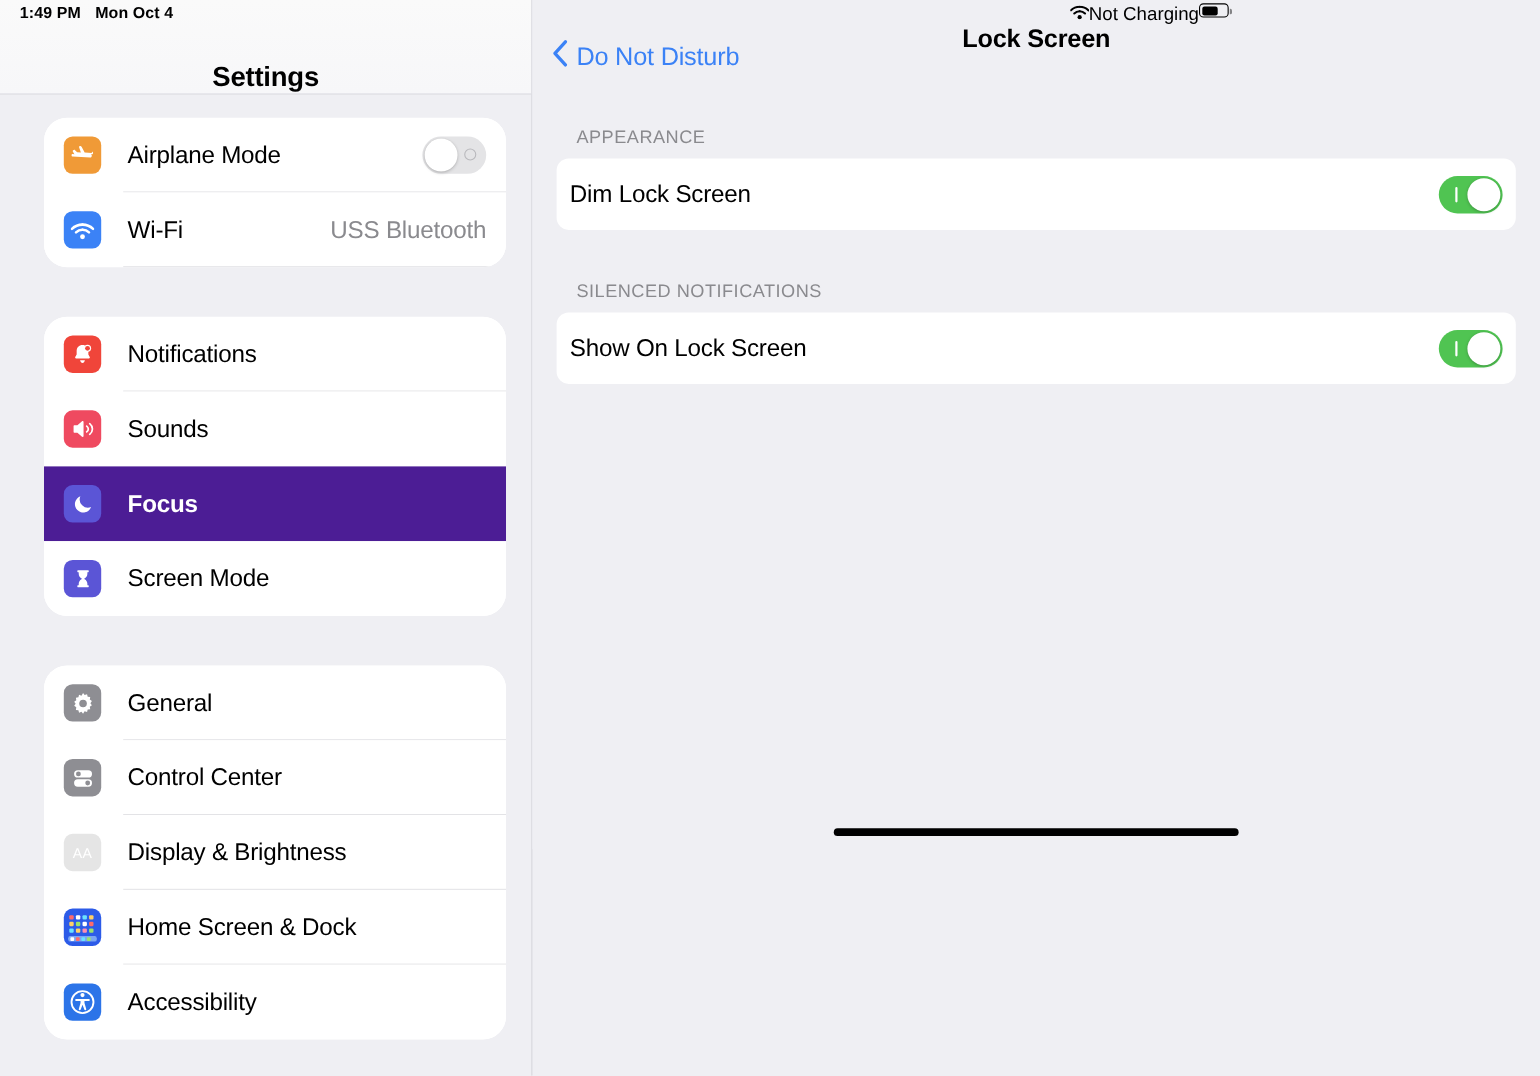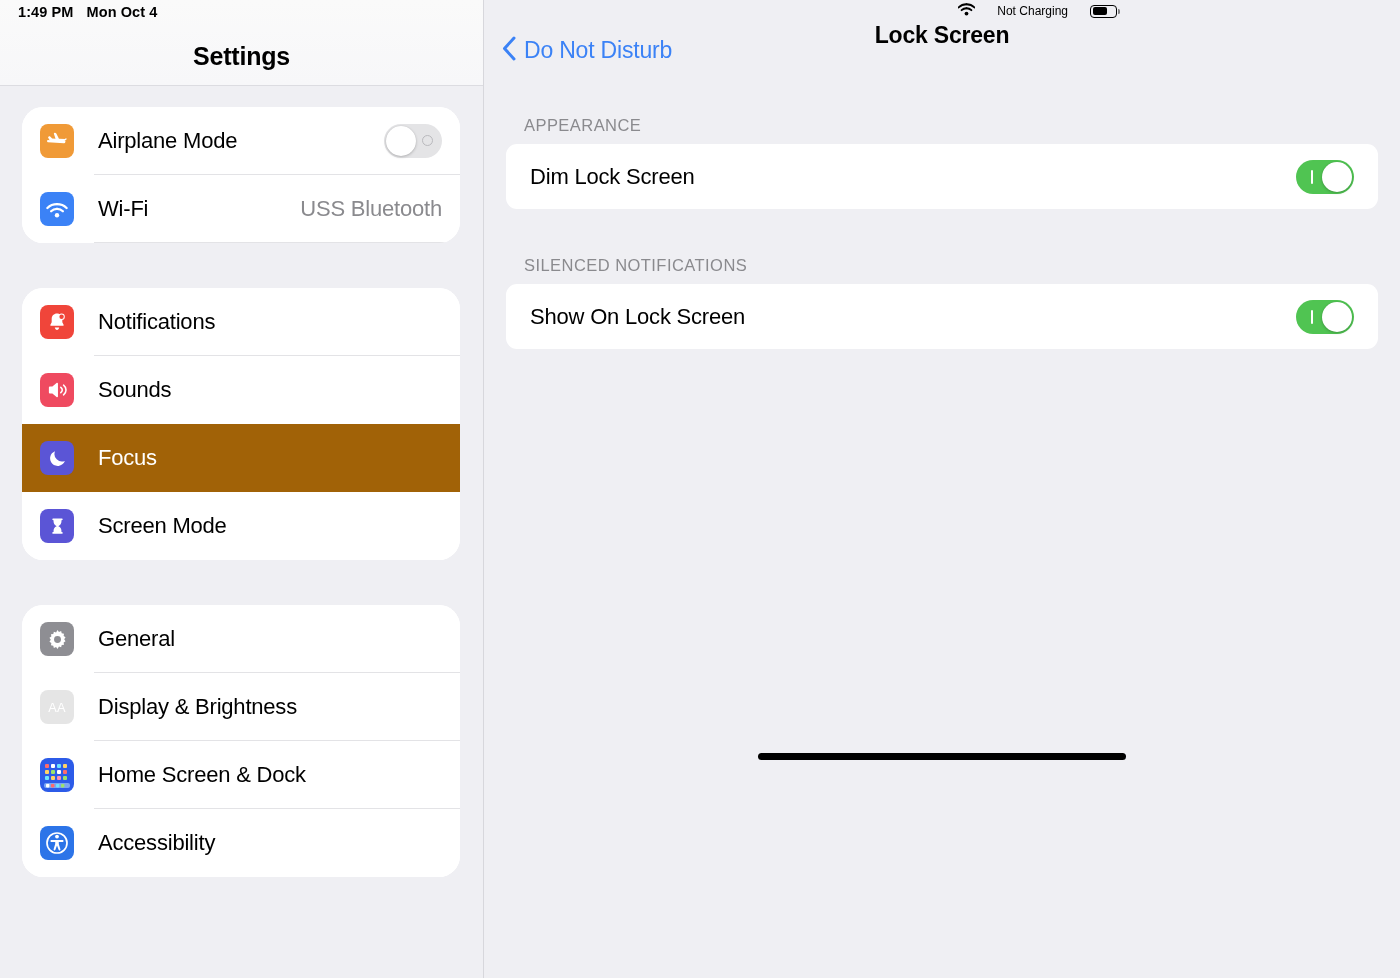--- a/index.html
+++ b/index.html
@@ -39,23 +39,22 @@
     gap: 13px;
     font-size: 14.5px;
     font-weight: bold;
     color: #000;
     letter-spacing: 0.1px;
   }
   .status-right {
     position: absolute;
     right: 14px; top: 3px;
     display: flex;
-    align-items: center;
-    gap: 22px;
-    font-size: 12px;
+    gap: 0;
+    font-size: 17px;
     font-weight: 500;
     color: #000;
   }
   .wifi-glyph { display: block; }
   .battery {
     position: relative;
     width: 27px; height: 13px;
     border: 1.5px solid #000;
     border-radius: 4px;
     display: inline-block;
@@ -84,52 +83,51 @@
     border-right: 1px solid #D7D7DC;
     overflow: hidden;
   }
   .sidebar-header {
     height: 86px;
     background: linear-gradient(180deg, #FAFAFA 0%, #F7F7F9 100%);
     border-bottom: 1px solid #DCDCE1;
     display: flex;
     align-items: flex-end;
     justify-content: center;
-    padding-bottom: 14px;
   }
   .sidebar-title {
     font-size: 25px;
     font-weight: bold;
     color: #000;
     letter-spacing: -0.2px;
   }
 
   .sidebar-scroll {
     padding-top: 21px;
   }
 
   .sb-group {
-    margin: 0 23px 45px 22px;
+    margin: 0 23px 45px 40px;
     background: #FFFFFF;
     border-radius: 21px;
     overflow: hidden;
   }
   .sb-group:last-child { margin-bottom: 0; }
 
   .sb-row {
     position: relative;
     display: flex;
     align-items: center;
     height: 68px;
     padding-left: 18px;
     padding-right: 18px;
     background: #FFFFFF;
     cursor: default;
   }
-  .sb-row.selected { background: #a16207; }
+  .sb-row.selected { background: #4c1d95; font-weight: bold; }
 
   .sb-row .sep {
     position: absolute;
     left: 72px; right: 0; bottom: 0;
     height: 1px;
     background: #E3E3E6;
   }
 
   .sb-icon {
     width: 34px; height: 34px;
@@ -247,21 +245,21 @@
 
   .card {
     background: #FFFFFF;
     border-radius: 11px;
     overflow: hidden;
   }
   .card-row {
     display: flex;
     align-items: center;
     height: 65px;
-    padding: 0 24px;
+    padding: 0 12px;
     justify-content: flex-end;
   }
   .card-row .row-label {
     font-size: 22px;
     color: #000;
     letter-spacing: -0.2px;
   }
 
   
   .home-indicator {
@@ -397,20 +395,32 @@
           <span class="sb-icon" style="background:#8E8E93;">
             <svg width="23" height="23" viewBox="0 0 24 24">
               <path fill="#fff" d="M12 2.2l1.5 1.9 2.3-.9.6 2.4 2.4.3-.4 2.4 2 1.4-1.4 2 1.4 2-2 1.4.4 2.4-2.4.3-.6 2.4-2.3-.9L12 21.8l-1.5-1.9-2.3.9-.6-2.4-2.4-.3.4-2.4-2-1.4 1.4-2-1.4-2 2-1.4-.4-2.4 2.4-.3.6-2.4 2.3.9L12 2.2z"></path>
               <circle cx="12" cy="12" r="3.6" fill="#8E8E93"></circle>
             </svg>
           </span>
           <span class="sb-label">General</span>
           <span class="sep"></span>
         </div>
 
+        <div class="sb-row">
+          <span class="sb-icon" style="background:#8E8E93;">
+            <svg width="23" height="23" viewBox="0 0 24 24">
+              <rect x="3.5" y="4.4" width="17" height="7" rx="3.5" fill="#fff"></rect>
+              <circle cx="7.6" cy="7.9" r="2.3" fill="#8E8E93"></circle>
+              <rect x="3.5" y="13" width="17" height="7" rx="3.5" fill="#fff"></rect>
+              <circle cx="16.4" cy="16.5" r="2.3" fill="#8E8E93"></circle>
+            </svg>
+          </span>
+          <span class="sb-label">Control Center</span>
+          <span class="sep"></span>
+        </div>
 
         <div class="sb-row">
           <span class="sb-icon" style="background:#e5e5e5;">
             <svg width="30" height="20" viewBox="0 0 34 22">
               <text x="17" y="16.5" font-family="Liberation Sans, sans-serif" font-size="14.5" font-weight="500" fill="#fff" text-anchor="middle" letter-spacing="0.3">AA</text>
             </svg>
           </span>
           <span class="sb-label">Display &amp; Brightness</span>
           <span class="sep"></span>
         </div>

